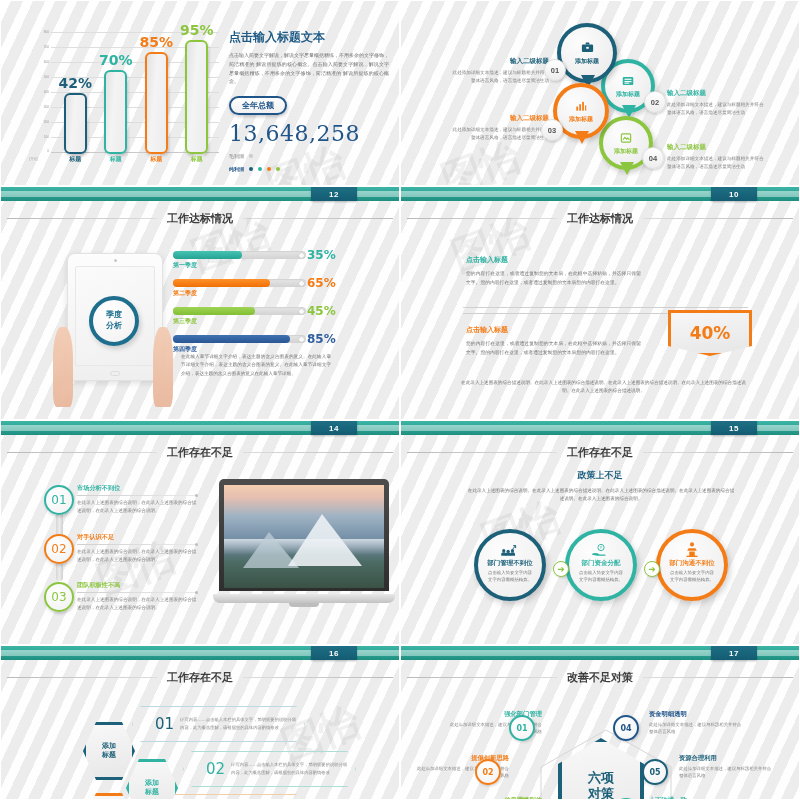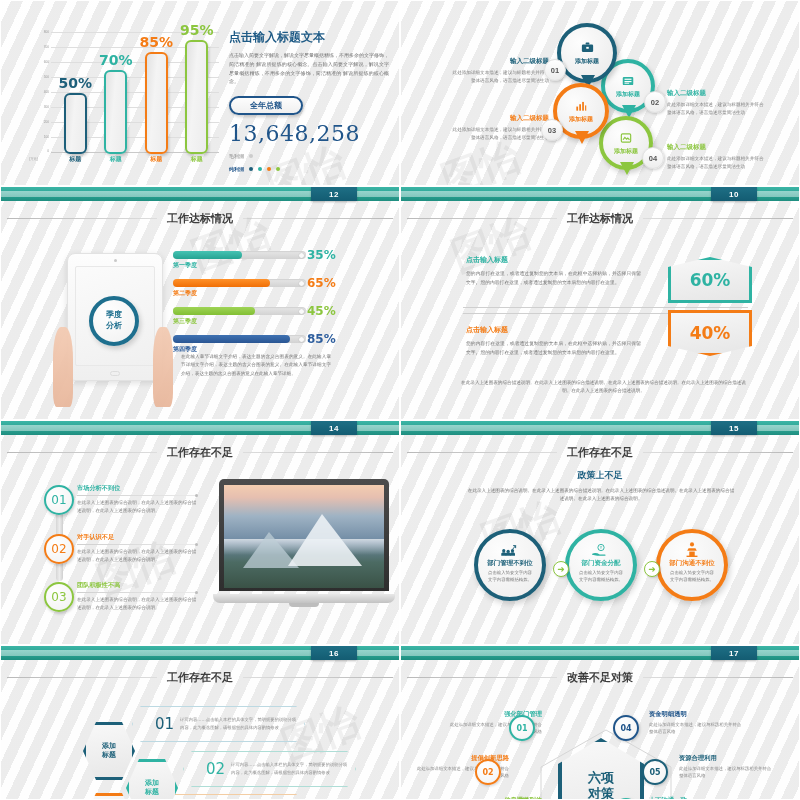--- a/index.html
+++ b/index.html
@@ -102,21 +102,21 @@
   }
   .barcats span { width: 26px; text-align: center; font-size: 6px; font-weight: bold;
     font-family: "DejaVu Sans", sans-serif; }
 
   .s11-right { position: absolute; left: 228px; top: 28px; width: 160px; }
   .s11-h { font-size: 12px; font-weight: bold; color: #1f5b86;
     font-family: "DejaVu Sans", sans-serif; margin-bottom: 5px; }
   .s11-p { font-size: 5px; line-height: 1.75; color: #6e6e6e; text-align: justify;
     font-family: "DejaVu Sans", sans-serif; }
   .pill {
-    margin-top: 10px; width: 74px; height: 19px; border: 2px solid #20558a;
+    margin-top: 10px; width: 58px; height: 19px; border: 2px solid #20558a;
     border-radius: 10px; display: flex; align-items: center; justify-content: center;
     color: #20558a; font-size: 8px; font-weight: bold;
     font-family: "DejaVu Sans", sans-serif;
     box-shadow: 1px 2px 3px rgba(0,0,0,.18);
     background: linear-gradient(180deg,#fdfdfd,#f0f0f0);
   }
   .bignum { margin-top: 6px; font-size: 22px; color: #20558a; letter-spacing: .5px;
     font-family: "DejaVu Serif", serif; }
   .legend-row { display: flex; align-items: center; gap: 5px; margin-top: 7px; }
   .legend-row .lbl { font-size: 5px; font-weight: bold;
@@ -345,21 +345,21 @@
           <i style="top:30px"></i>
           <i style="top:45px"></i>
         <i style="top:60px"></i>
           <i style="top:75px"></i>
           <i style="top:90px"></i>
           <i style="top:105px"></i>
         <i style="top:120px;background:#c9c9c9"></i>
       </div>
       <div class="bars">
         <div class="barwrap">
-          <div class="barval" style="color:#1d5f7a">50%</div>
+          <div class="barval" style="color:#1d5f7a">42%</div>
           <div class="bar" style="height:61px;border-color:#1d5f7a"></div>
         </div>
         <div class="barwrap">
           <div class="barval" style="color:#2fb3a3">70%</div>
           <div class="bar" style="height:84px;border-color:#2fb3a3"></div>
         </div>
         <div class="barwrap">
           <div class="barval" style="color:#f47c16">85%</div>
           <div class="bar" style="height:102px;border-color:#f47c16"></div>
         </div>
@@ -539,22 +539,20 @@
       <h4 style="color:#2fb3a3">点击输入标题</h4>
       <p>您的内容打在这里，或者通过复制您的文本后，在此框中选择粘贴，并选择只保留文字。您的内容打在这里，或者通过复制您的文本后您的内容打在这里。</p>
     </div>
     <div class="divline" style="left:62px;top:120px;width:285px"></div>
     <div class="divline" style="left:62px;top:126px;width:285px"></div>
     <div class="s13-block" style="left:65px;top:138px">
       <h4 style="color:#f47c16">点击输入标题</h4>
       <p>您的内容打在这里，或者通过复制您的文本后，在此框中选择粘贴，并选择只保留文字。您的内容打在这里，或者通过复制您的文本后您的内容打在这里。</p>
     </div>
 
-    <div class="hexpct" style="left:267px;top:70px;border:3px solid #2fb3a3;color:#2fb3a3;
-         clip-path:polygon(0 22%,50% 0,100% 22%,100% 100%,0 100%);">60%</div>
     <div class="hexpct" style="left:267px;top:123px;border:3px solid #f47c16;color:#f47c16;
          clip-path:polygon(0 0,100% 0,100% 78%,50% 100%,0 78%);">40%</div>
 
     <div class="s13-foot" style="left:60px;top:192px">在此录入上述图表的综合描述说明。在此录入上述图表的综合描述说明。在此录入上述图表的综合描述说明。在此录入上述图表的综合描述说明。在此录入上述图表的综合描述说明。</div>
   </div>
 
   <div class="slide">
     <div class="topbar">
         <div class="inner"></div>
       </div>

